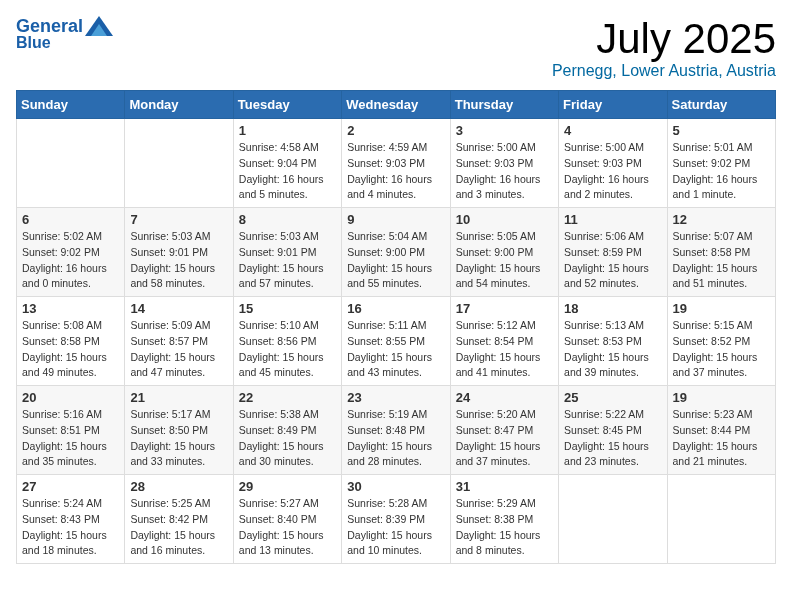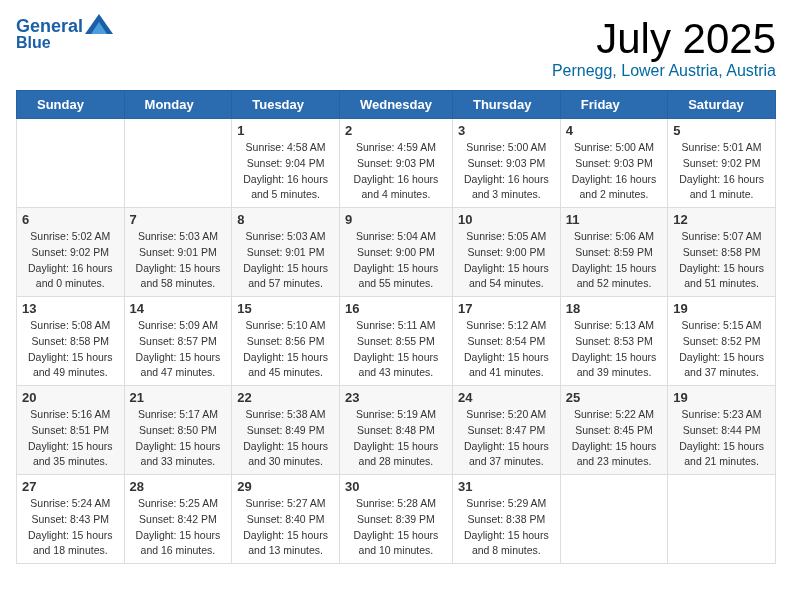--- a/index.html
+++ b/index.html
@@ -51,21 +51,21 @@
     .calendar {
       width: 100%;
       border-collapse: collapse;
       border: 1px solid #ccc;
     }
     .calendar th {
       background-color: #2b6cb0;
       color: #fff;
       font-size: 13px;
       font-weight: bold;
-      padding: 6px 20px;
+      padding: 6px 4px;
       text-align: left;
       border: 1px solid #2563a0;
     }
     .calendar td {
       width: 108px;
       vertical-align: top;
       padding: 4px 5px;
       border: 1px solid #ddd;
       font-size: 10.5px;
       color: #333;
@@ -77,33 +77,32 @@
     }
     .day-number {
       font-size: 13px;
       font-weight: bold;
       display: block;
       margin-bottom: 2px;
     }
     .day-info {
       line-height: 1.5;
       font-size: 10.5px;
-      text-align: center;
     }
     .empty-cell {
       background: #f9f9f9;
     }
   </style>
 </head>
 <body>
 
 <div class="header">
   <div class="logo">
     <div>
-      <div style="display:flex;">
+      <div style="display:flex;align-items:center;">
         <span class="logo-text">
           <span>General</span>
         </span>
         <svg class="logo-icon" viewBox="0 0 28 20" xmlns="http://www.w3.org/2000/svg">
           <polygon points="0,20 14,0 28,20" fill="#1a5fa8"></polygon>
           <polygon points="6,20 14,8 22,20" fill="#4a9fd8"></polygon>
         </svg>
       </div>
       <div style="font-size:16px;font-weight:bold;color:#1a5fa8;margin-top:-4px;">Blue</div>
     </div>

